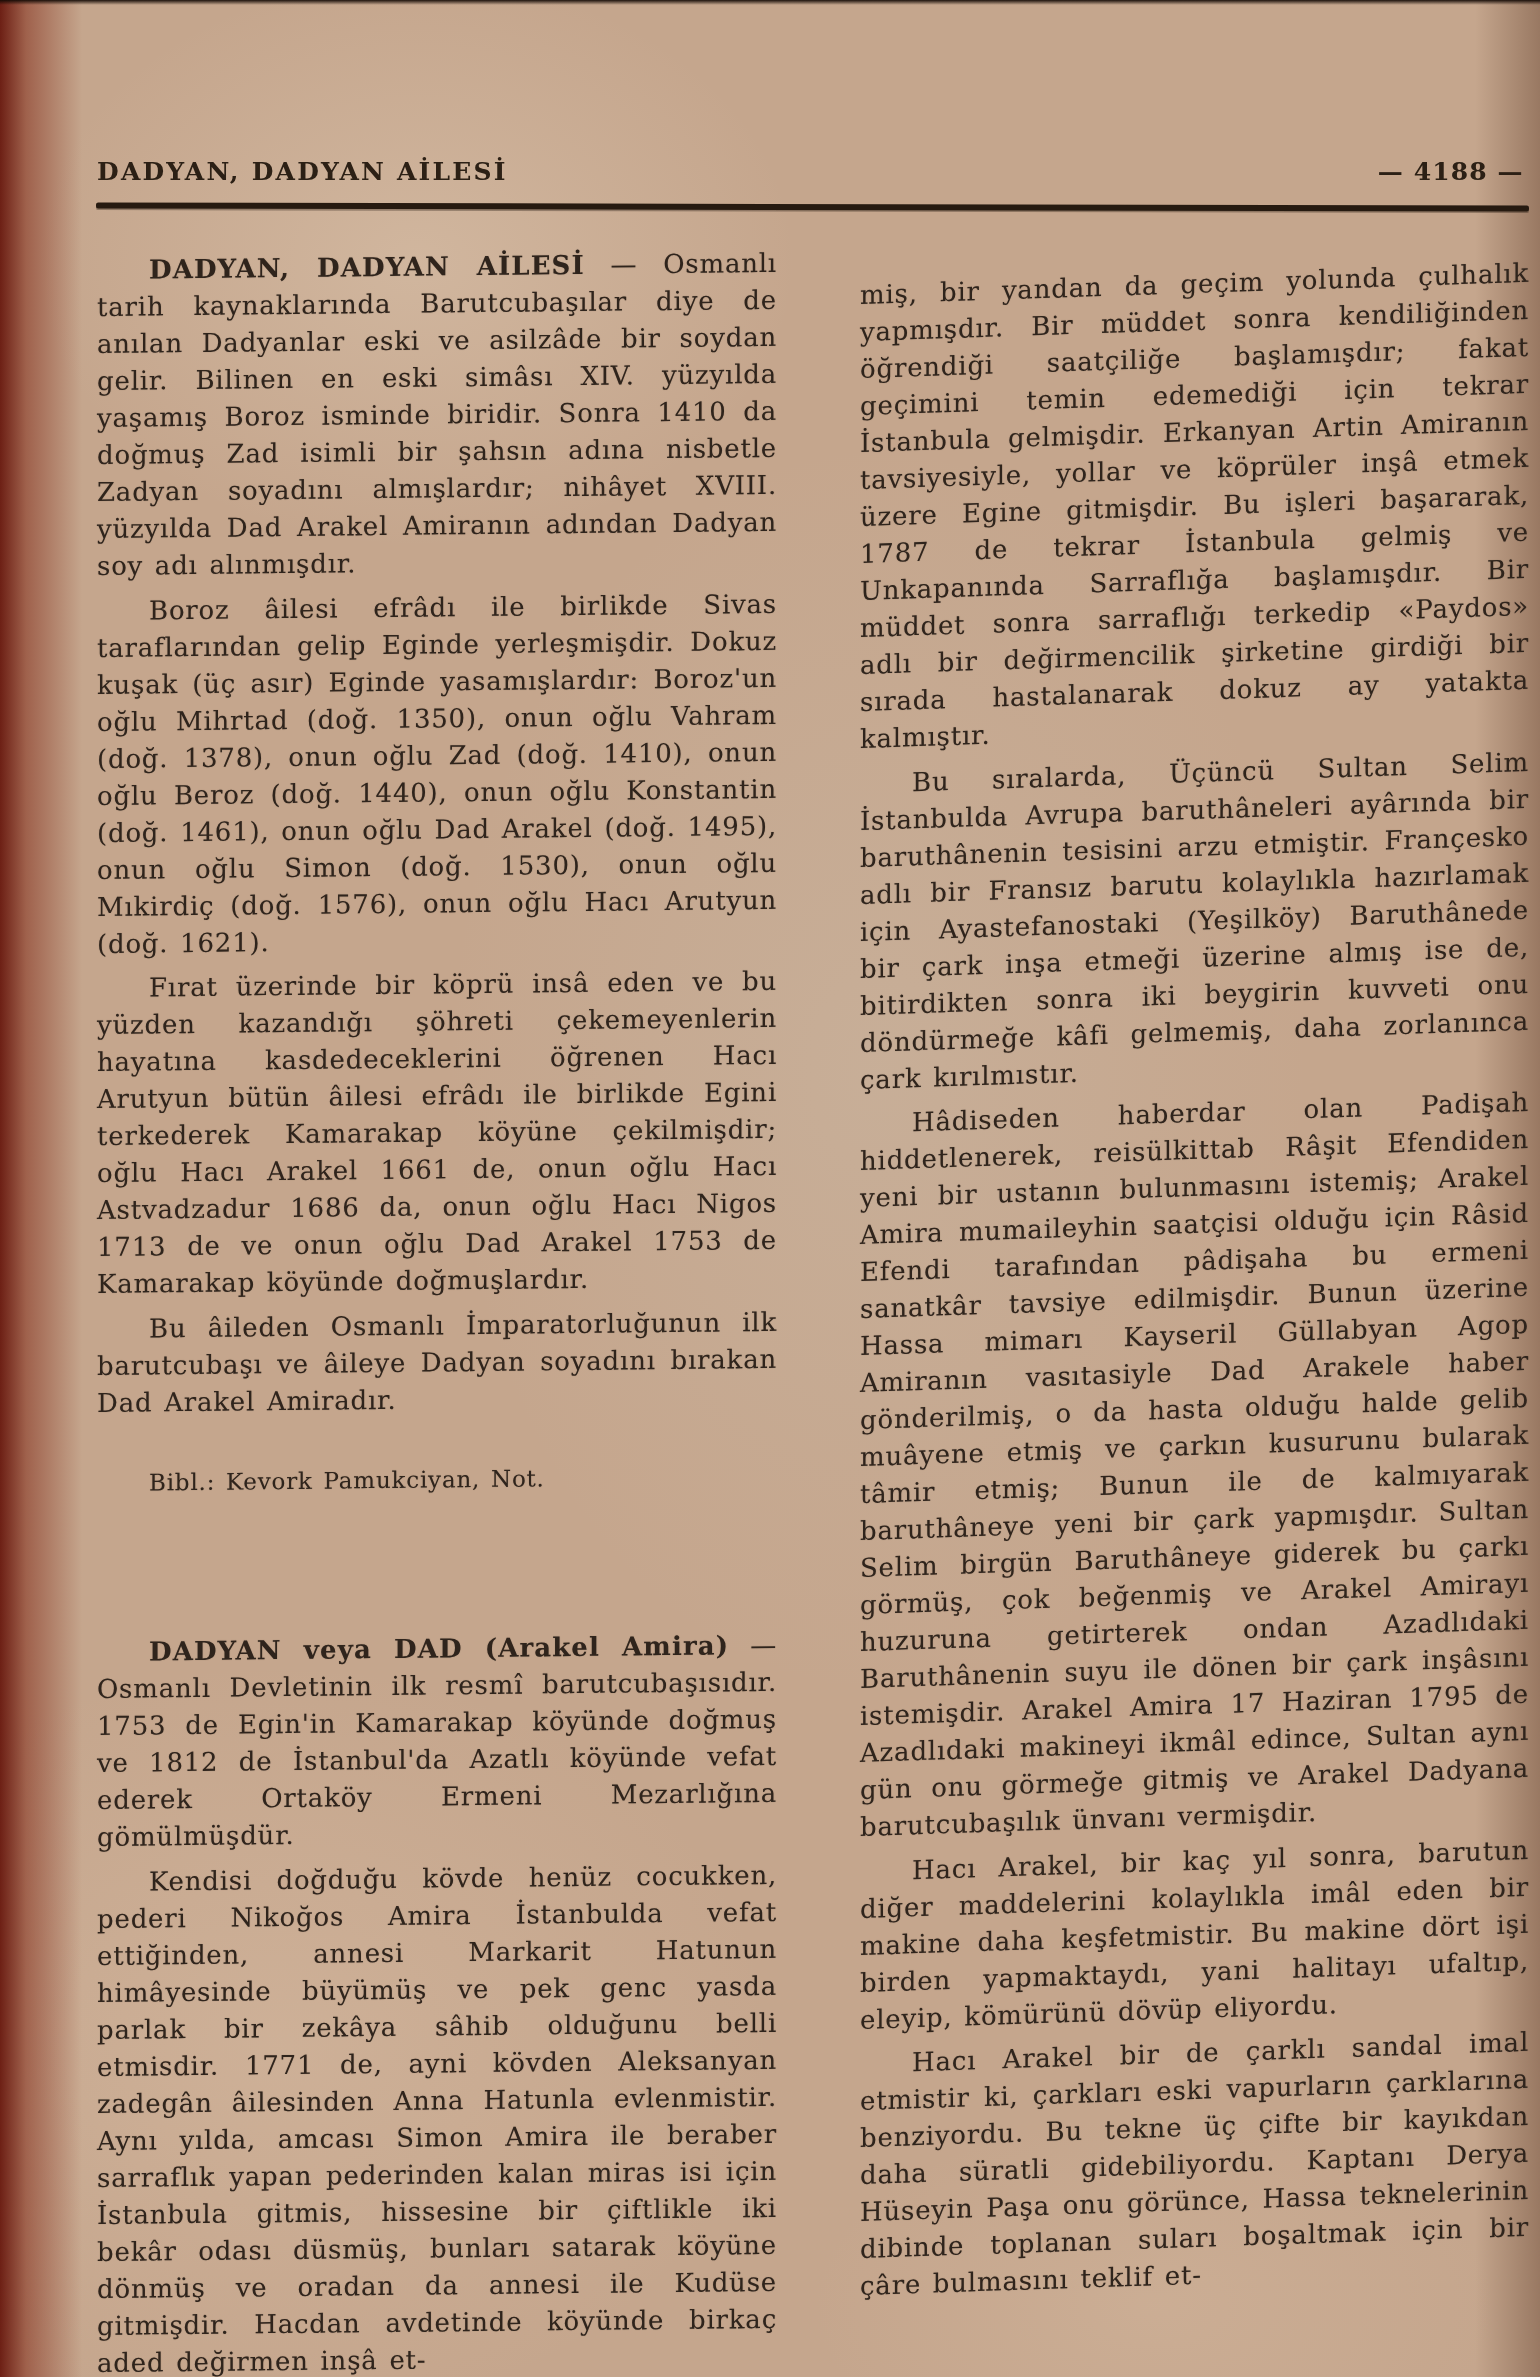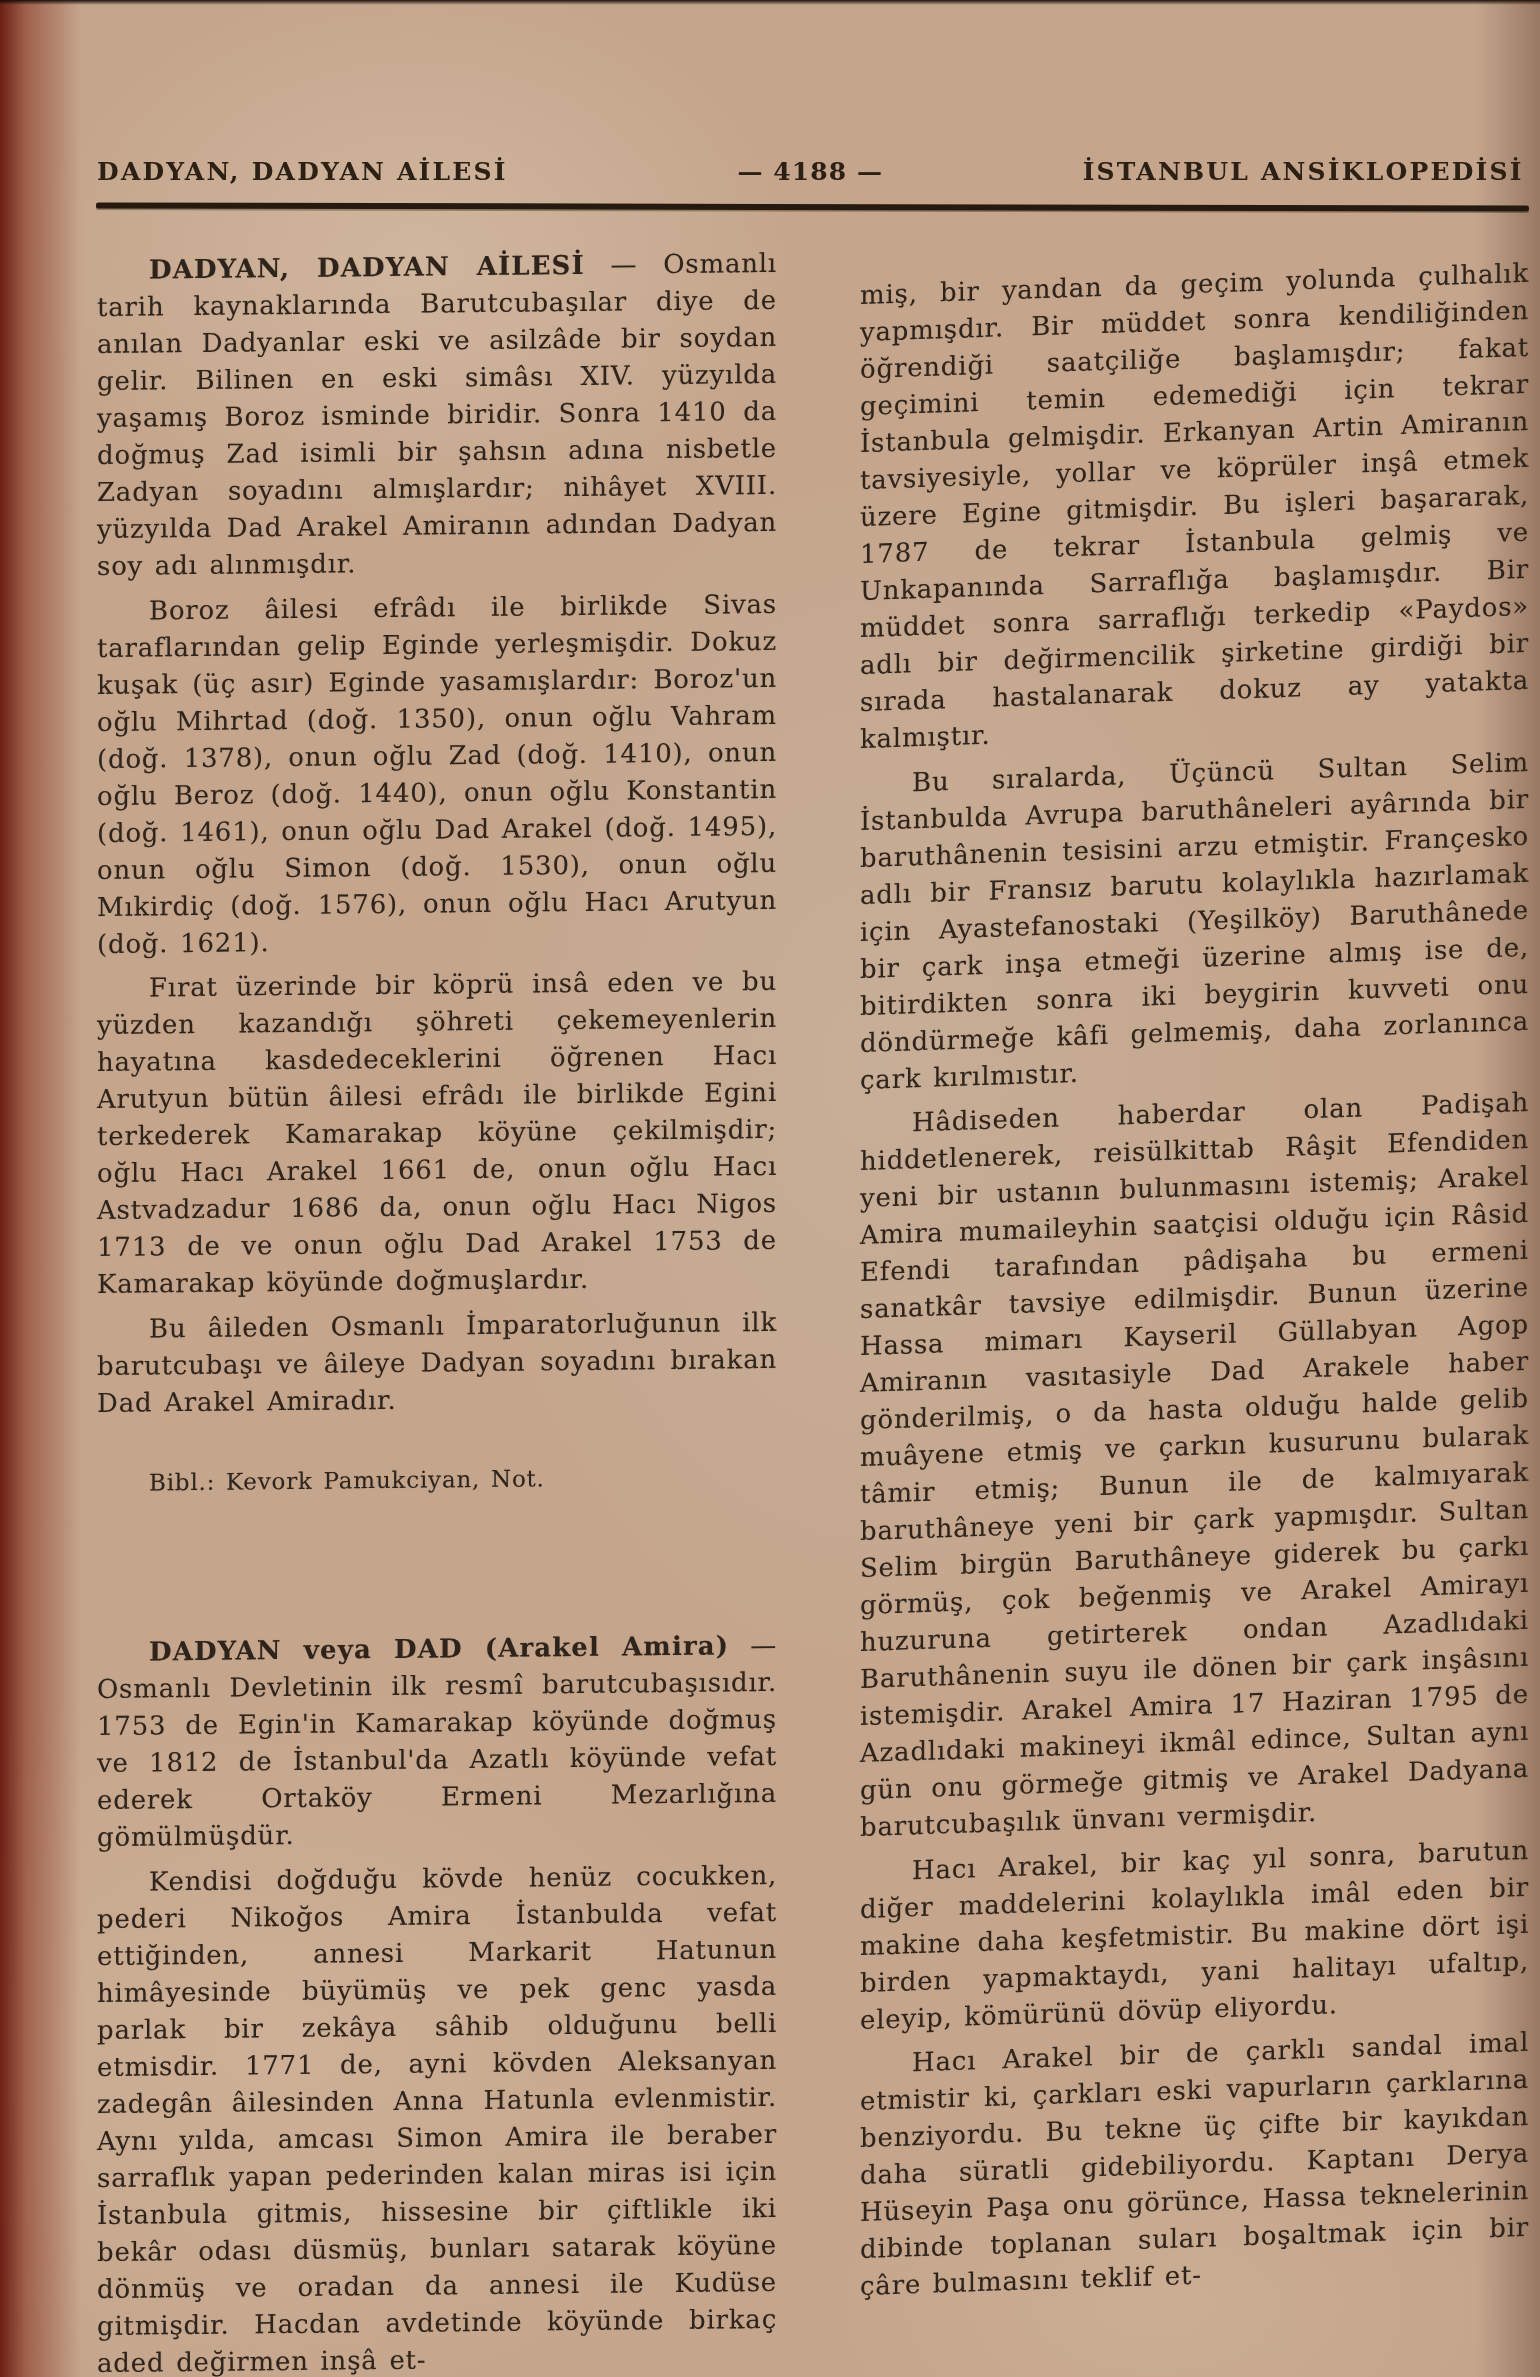--- a/index.html
+++ b/index.html
@@ -50,21 +50,20 @@
   .p-entry2{margin-top:3.3px;}
 </style>
 </head>
 <body>
 
 <div class="page">
 
   <div class="header">
     <span class="h-left">DADYAN, DADYAN AİLESİ</span>
     <span class="h-center">— 4188 —</span>
-    <span class="h-right">İSTANBUL ANSİKLOPEDİSİ</span>
   </div>
 
   <div class="rule"></div>
 
   <div class="col col-left">
 
       <p><b>DADYAN, DADYAN AİLESİ</b><span> — Osmanlı tarih kaynaklarında Barutcubaşılar diye de anılan Dadyanlar eski ve asilzâde bir soydan gelir. Bilinen en eski simâsı XIV. yüzyılda yaşamış Boroz isminde biridir. Sonra 1410 da doğmuş Zad isimli bir şahsın adına nisbetle Zadyan soyadını almışlardır; nihâyet XVIII. yüzyılda Dad Arakel Amiranın adından Dadyan soy adı alınmışdır.</span></p>
 
       <p><span>Boroz âilesi efrâdı ile birlikde Sivas taraflarından gelip Eginde yerleşmişdir. Dokuz kuşak (üç asır) Eginde yasamışlardır: Boroz'un oğlu Mihrtad (doğ. 1350), onun oğlu Vahram (doğ. 1378), onun oğlu Zad (doğ. 1410), onun oğlu Beroz (doğ. 1440), onun oğlu Konstantin (doğ. 1461), onun oğlu Dad Arakel (doğ. 1495), onun oğlu Simon (doğ. 1530), onun oğlu Mıkirdiç (doğ. 1576), onun oğlu Hacı Arutyun (doğ. 1621).</span></p>
 

